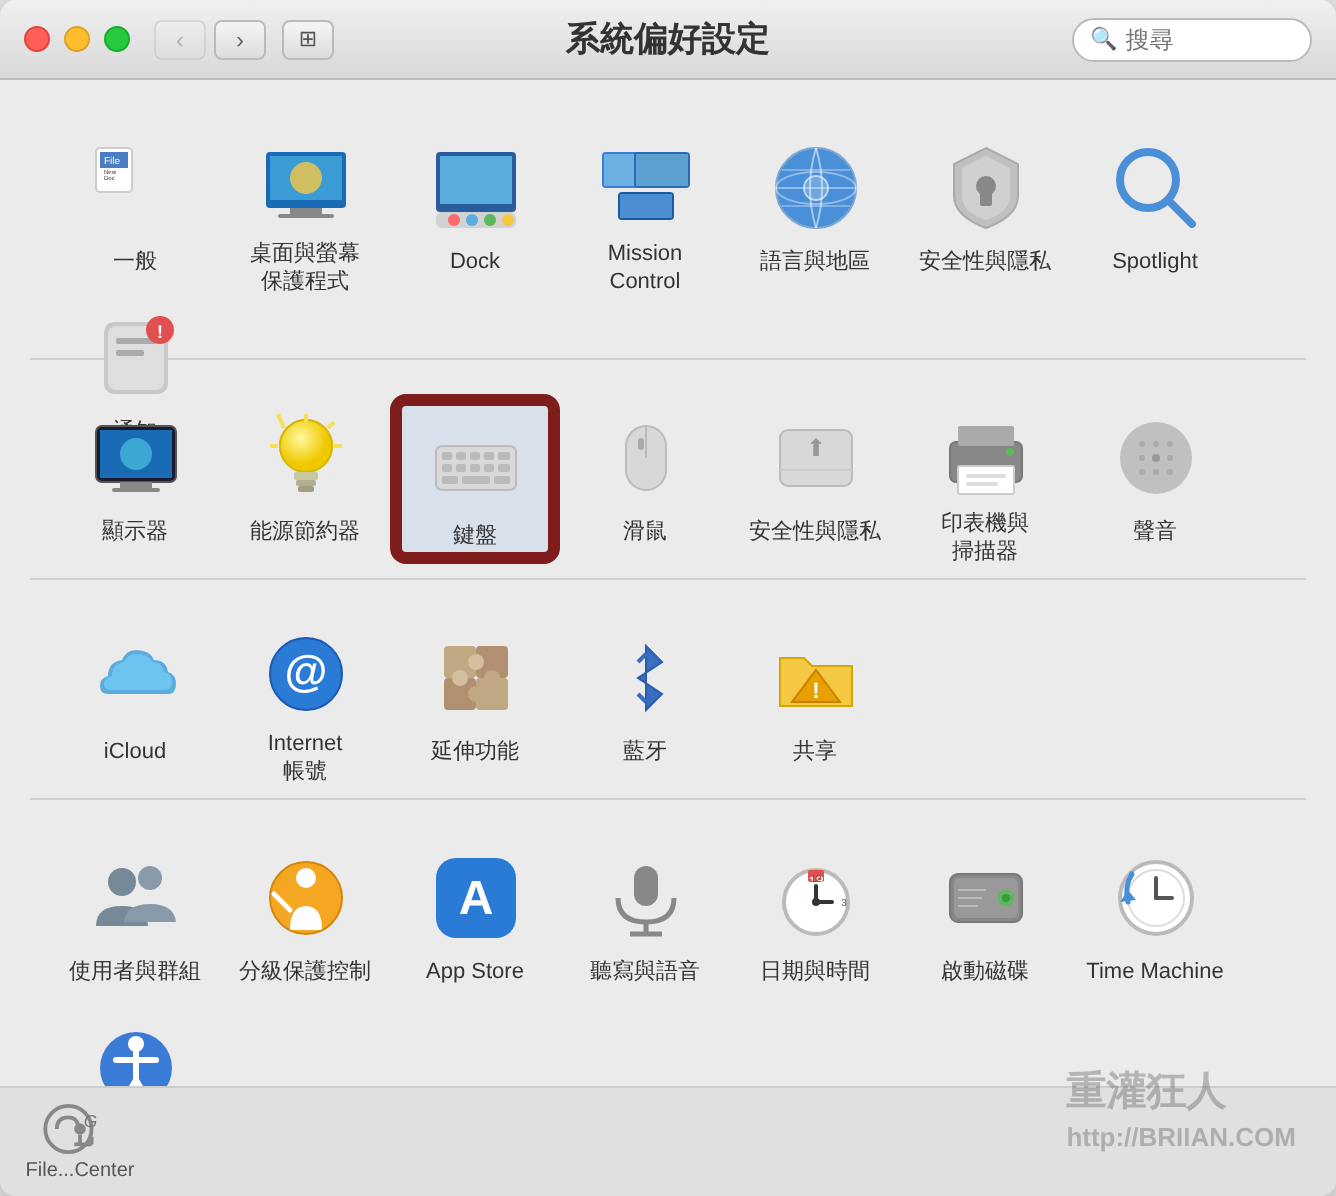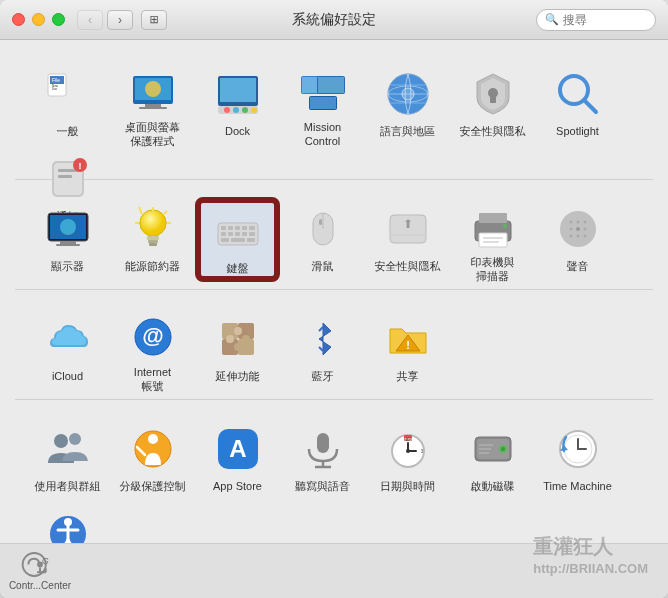--- a/index.html
+++ b/index.html
@@ -72,22 +72,22 @@
     }
 
     .nav-btn:disabled, .nav-btn.disabled {
       opacity: 0.4;
     }
 
     .title {
       position: absolute;
       left: 50%;
       transform: translateX(-50%);
-      font-size: 14px;
-      font-weight: 400;
+      font-size: 17px;
+      font-weight: 700;
       color: #333;
     }
 
     .grid-btn {
       width: 26px;
       height: 20px;
       background: linear-gradient(to bottom, #f5f5f5, #ddd);
       border: 1px solid #bbb;
       border-radius: 4px;
       cursor: pointer;
@@ -685,21 +685,21 @@
     <div class="footer-icon">
       <svg width="40" height="28" viewBox="0 0 40 28">
         <circle cx="14" cy="14" r="12" fill="none" stroke="#888" stroke-width="2"></circle>
         <path d="M8 14 Q8 8 14 8 Q18 8 19 12" fill="none" stroke="#888" stroke-width="2"></path>
         <circle cx="20" cy="14" r="3" fill="#888"></circle>
         <line x1="20" y1="17" x2="20" y2="22" stroke="#888" stroke-width="2"></line>
         <line x1="17" y1="22" x2="26" y2="22" stroke="#888" stroke-width="2"></line>
         <line x1="26" y1="18" x2="26" y2="22" stroke="#888" stroke-width="2"></line>
         <text x="22" y="13" font-size="9" fill="#777" font-style="italic">G</text>
       </svg>
-      <span class="footer-label">Contr...Center</span>
+      <span class="footer-label">File...Center</span>
     </div>
   </div>
 
   <div class="watermark">
     <span>重灌狂人</span><br>
     <span class="watermark-url">http://BRIIAN.COM</span>
   </div>
 </div>
 
 </body></html>

